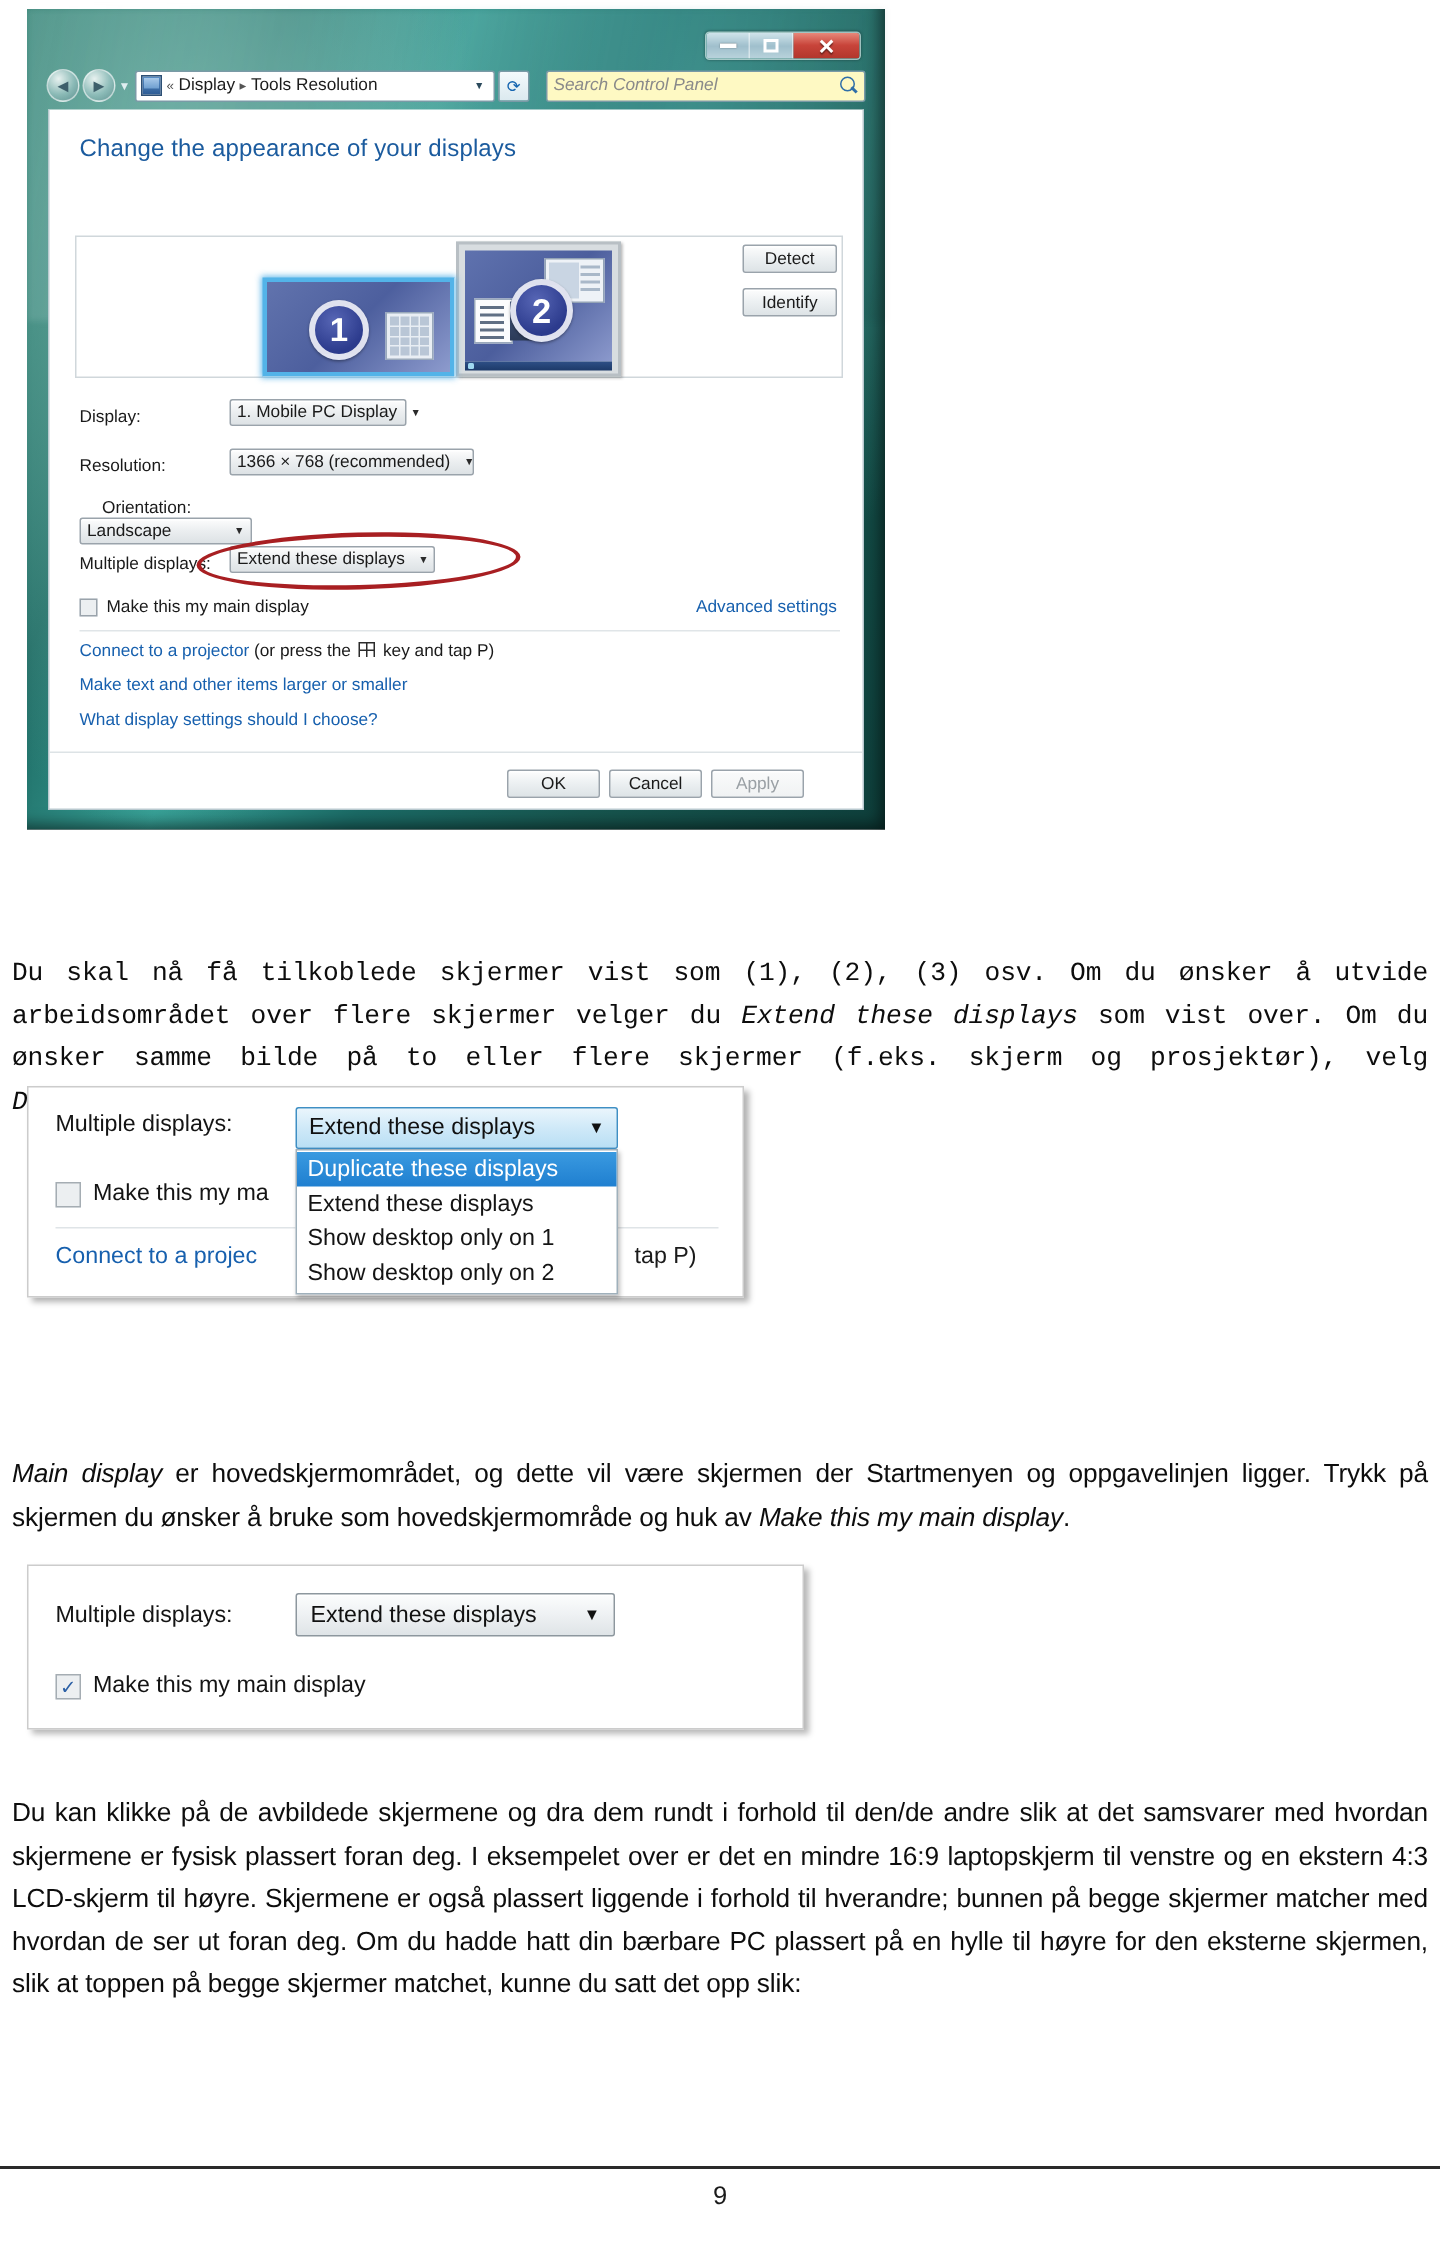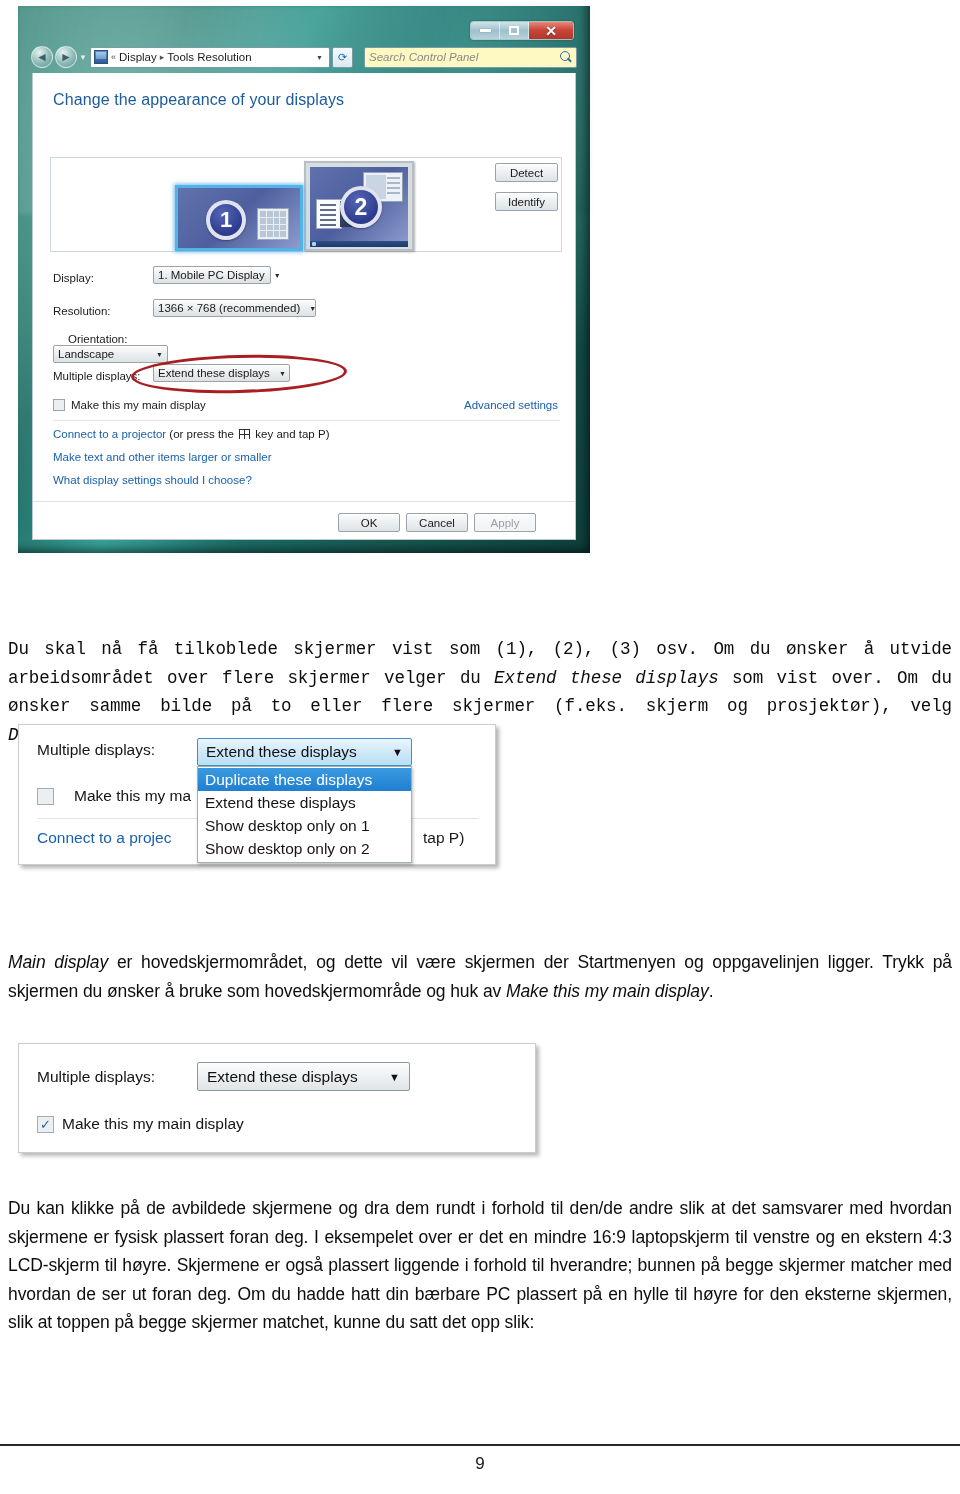--- a/index.html
+++ b/index.html
@@ -617,39 +617,39 @@
   </div>
 
   <div class="shot2">
     <div class="s2row" style="left:18px; top:16px;">Multiple displays:</div>
 
     <div class="s2-combo">
       <span>Extend these displays</span>
       <span class="arrow">▼</span>
     </div>
 
-    <div class="s2row" style="left:18px; top:62px; gap:20px;">
+    <div class="s2row" style="left:18px; top:62px; gap:8px;">
       <span class="s2-chk"></span>
       <span>Make this my ma</span>
     </div>
 
     <div class="s2-rule" style="top:93px;"></div>
 
     <div class="s2row" style="left:18px; top:104px; color:#1760ae;">Connect to a projec</div>
     <div class="s2row" style="left:404px; top:104px; color:#1a1a1a;">tap P)</div>
 
     <div class="s2-menu">
       <div class="sel">Duplicate these displays</div>
       <div>Extend these displays</div>
       <div>Show desktop only on 1</div>
       <div>Show desktop only on 2</div>
     </div>
   </div>
 
-  <div class="para" style="position:absolute; left:8px; top:948px; width:944px;">
+  <div class="para" style="position:absolute; left:8px; top:968px; width:944px;">
     <i>Main display</i><span> er hovedskjermområdet, og dette vil være skjermen der Startmenyen og oppgavelinjen ligger. Trykk på skjermen du ønsker å bruke som hovedskjermområde og huk av </span><i>Make this my main display</i><span>.</span>
   </div>
 
   <div class="shot3">
     <div class="s2row" style="left:18px; top:24px;">Multiple displays:</div>
 
     <div class="s3-combo">
       <span>Extend these displays</span>
       <span class="arrow">▼</span>
     </div>

